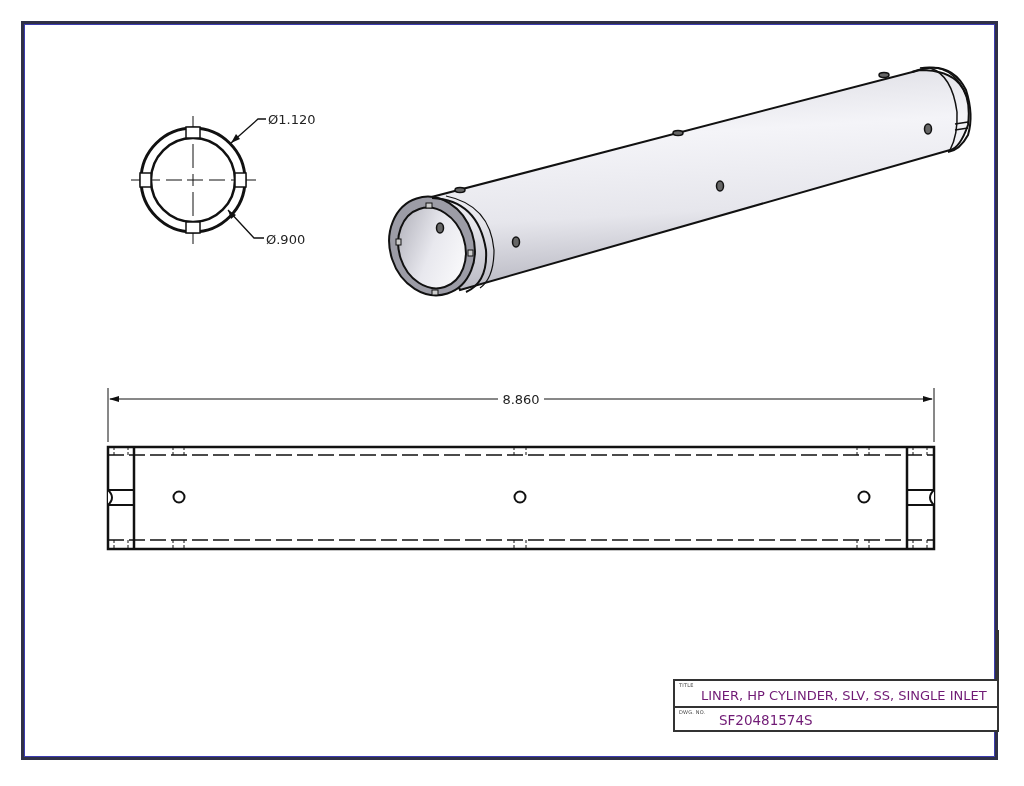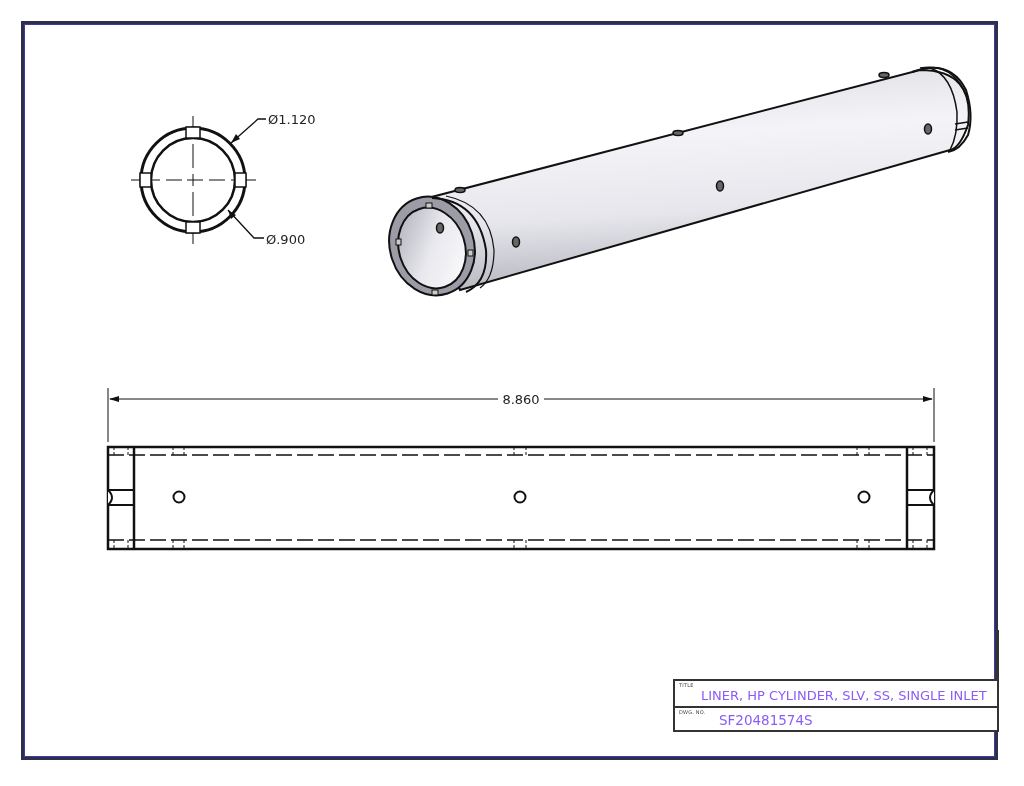--- a/index.html
+++ b/index.html
@@ -9,21 +9,21 @@
              border: 3px solid #2f3047; box-shadow: 0 0 0 1px #3b3bb0 inset; box-sizing: border-box; }
     svg.draw { position: absolute; left: 0; top: 0; }
     .dim-text { font-family: "DejaVu Sans", sans-serif; font-size: 13px; fill: #222; }
     .title-block { position: absolute; left: 673px; top: 679px; width: 326px; height: 53px;
                    border: 2px solid #333; box-sizing: border-box; background: #fff; }
     .tb-row { position: absolute; left: 0; right: 0; }
     .tb-row.r1 { top: 0; height: 25px; border-bottom: 2px solid #333; }
     .tb-row.r2 { top: 27px; height: 22px; padding-left: 43px; }
     .tb-label { position: absolute; left: 4px; top: 1px; font-size: 5px; color: #444;
                 font-family: "DejaVu Sans", sans-serif; letter-spacing: 0.2px; }
-    .tb-value { position: absolute; font-family: "DejaVu Sans", sans-serif; color: #8b5cf6; }
+    .tb-value { position: absolute; font-family: "DejaVu Sans", sans-serif; color: #701a75; }
     .tb-row.r1 .tb-value { left: 26px; top: 7px; font-size: 13px; }
     .tb-row.r2 .tb-value { left: 44px; top: 4px; font-size: 13.5px; }
     .tb-side { position: absolute; left: 996px; top: 630px; width: 3px; height: 50px; background: #333; }
   </style>
 </head>
 <body>
 
 <div class="frame"></div>
 
 <svg class="draw" width="1024" height="786" viewBox="0 0 1024 786">

